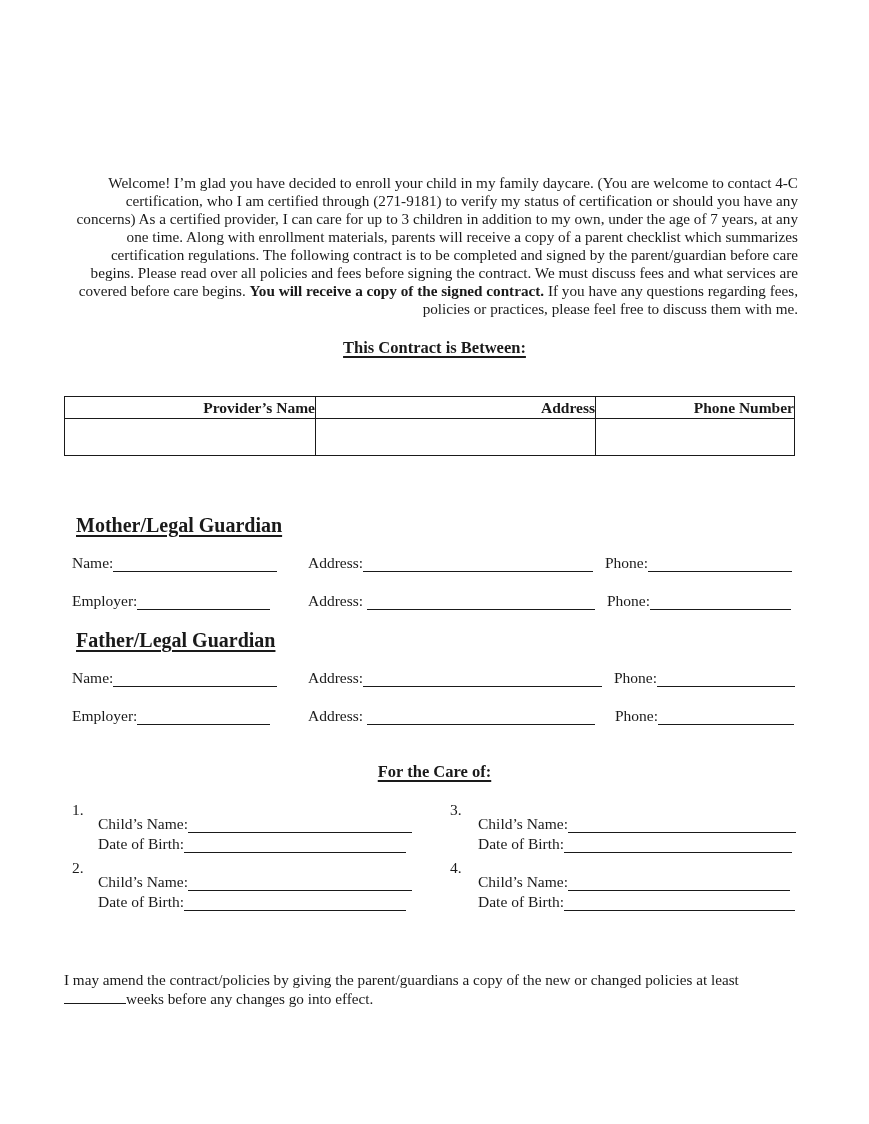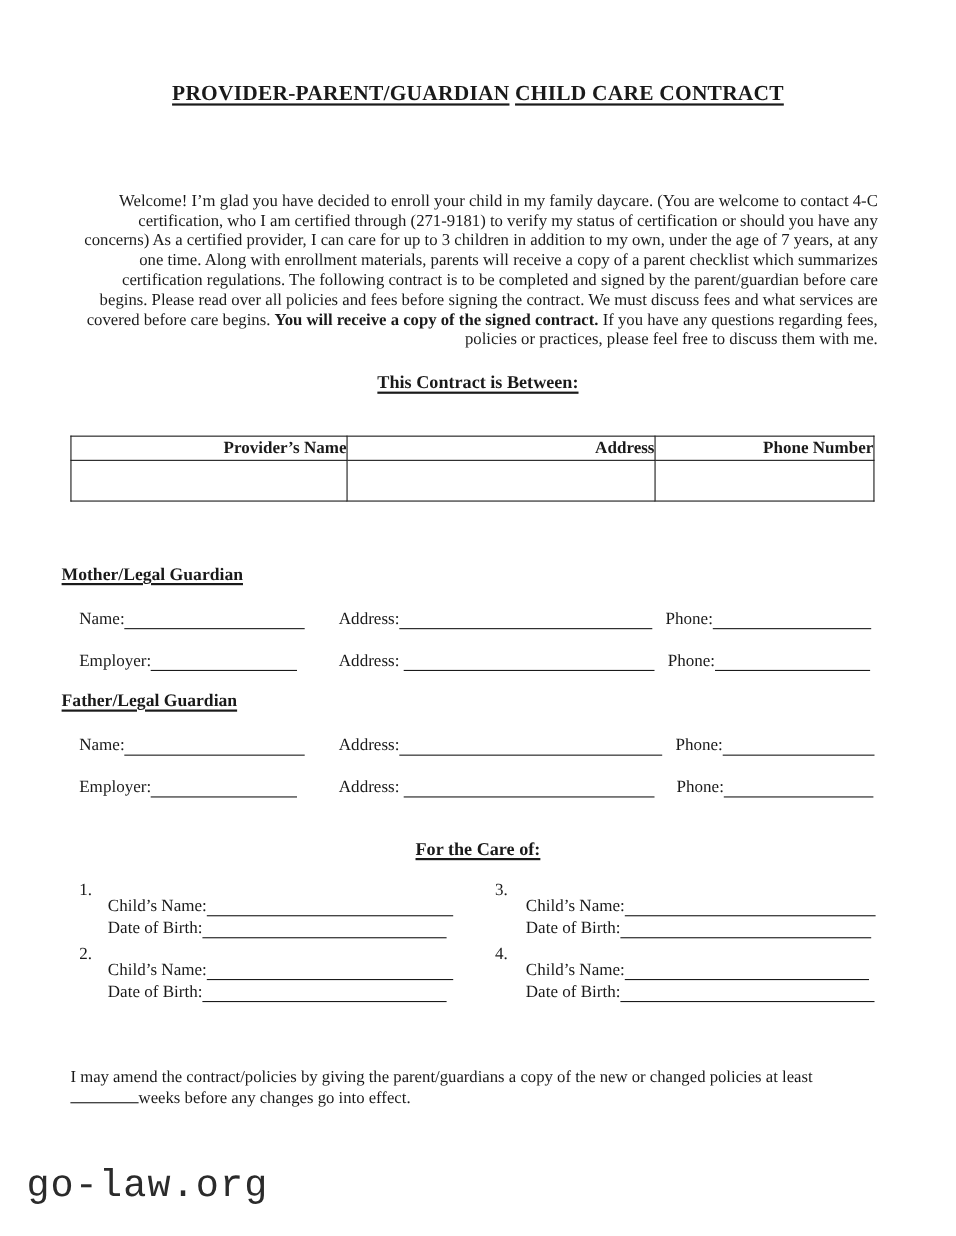--- a/index.html
+++ b/index.html
@@ -66,23 +66,23 @@
     text-decoration: underline;
     text-underline-offset: 3px;
     text-decoration-thickness: 1.5px;
   }
   #between-head { top: 338px; }
   #and-head { top: 475px; font-size: 15.5px; }
   #care-head { top: 762px; }
 
   .left-head {
     position: absolute;
-    left: 56px;
+    left: 76px;
     font-weight: bold;
-    font-size: 16px;
+    font-size: 20px;
   }
   .left-head span {
     text-decoration: underline;
     text-underline-offset: 3px;
     text-decoration-thickness: 1.5px;
   }
   #mother-head { top: 514px; }
   #father-head { top: 629px; }
 
   
@@ -183,24 +183,20 @@
     font-size: 35px;
     letter-spacing: 1px;
     color: #2b2b2b;
   }
 </style>
 </head>
 <body>
 
 <div class="page">
 
-  <div id="title-block" class="doc-title">
-    <div class="tline">PROVIDER-PARENT/GUARDIAN</div>
-    <div class="tline">CHILD CARE CONTRACT</div>
-  </div>
 
   <p id="intro"><span>Welcome! I’m glad you have decided to enroll your child in my family daycare. (You are welcome to contact 4-C certification, who I am certified through (271-9181) to verify my status of certification or should you have any concerns) As a certified provider, I can care for up to 3 children in addition to my own, under the age of 7 years, at any one time.  Along with enrollment materials, parents will receive a copy of a parent checklist which summarizes certification regulations.  The following contract is to be completed and signed by the parent/guardian before care begins.  Please read over all policies and fees before signing the contract.  We must discuss fees and what services are covered before care begins.  </span><b>You will receive a copy of the signed contract.</b><span>  If you have any questions regarding fees, policies or practices, please feel free to discuss them with me.</span></p>
 
   <div id="between-head" class="center-head">
     <span>This Contract is Between:</span>
   </div>
 
   <table id="parties-table">
     <colgroup>
         <col class="c1">
@@ -295,15 +291,14 @@
       <span class="child-num">4.</span>
       <span class="child-body"><span>Child’s Name:</span><span class="rule" style="width:222px;"></span></span>
     </div>
     <div class="child-line">
       <span class="child-body"><span>Date of Birth:</span><span class="rule" style="width:231px;"></span></span>
     </div>
   </div>
 
   <p id="closing"><span>I may amend the contract/policies by giving the parent/guardians a copy of the new or changed policies at least </span><span class="blank"></span><span>weeks before any changes go into effect.</span></p>
 
-  <div id="watermark">go-law.org</div>
 
 </div>
 
 </body></html>

